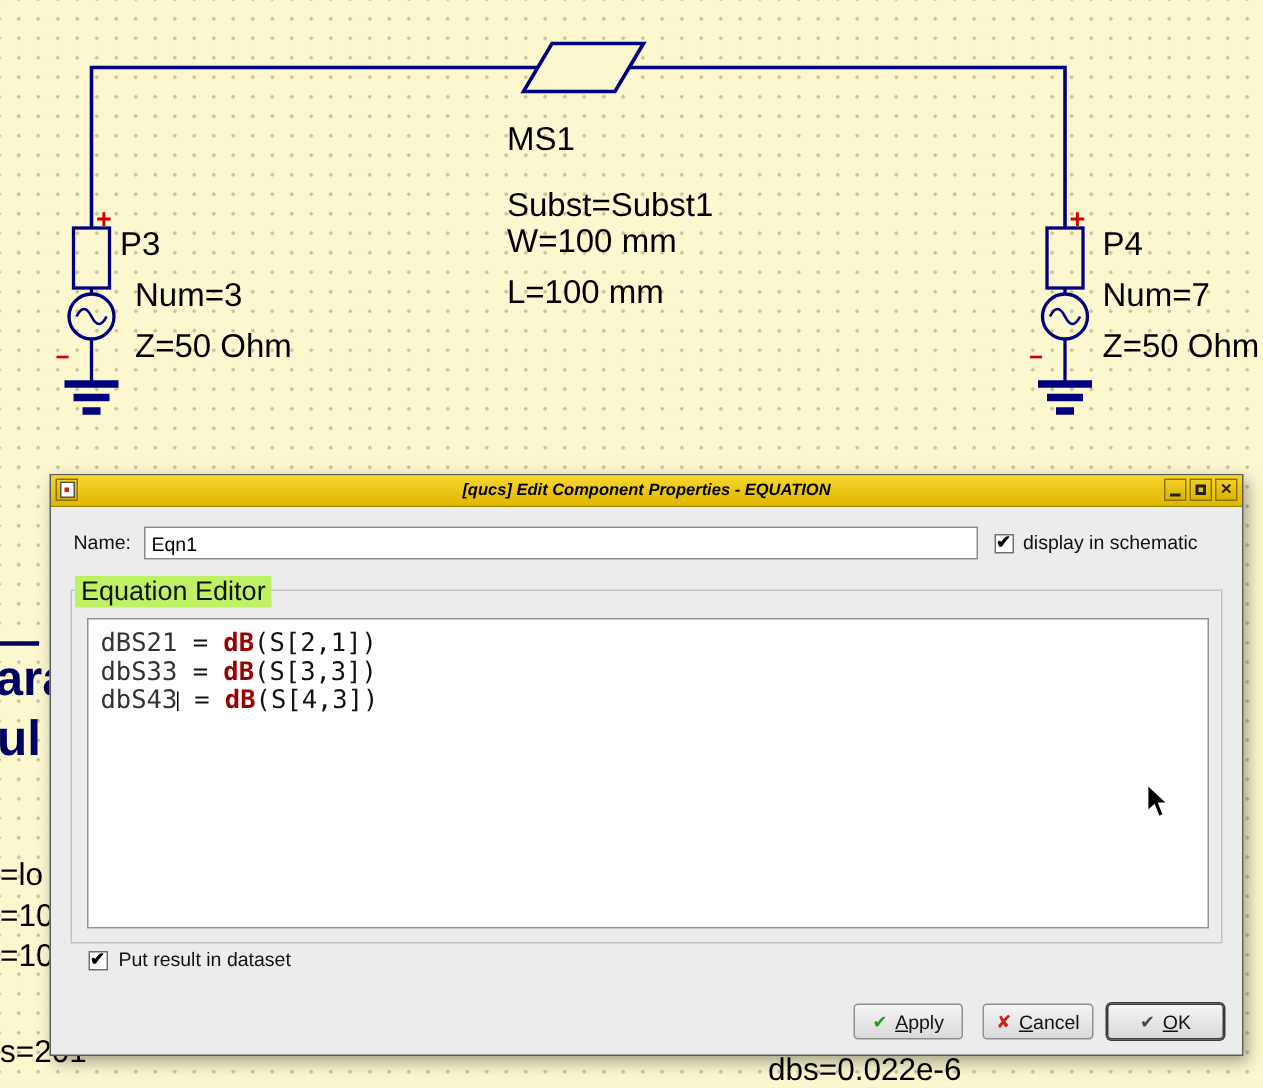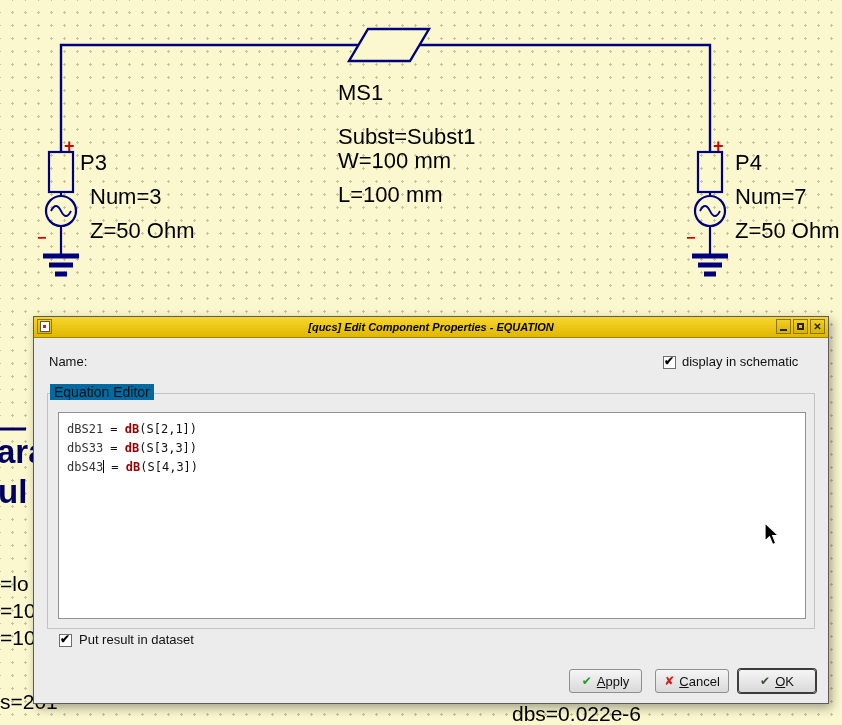--- a/index.html
+++ b/index.html
@@ -33,24 +33,24 @@
   .glyph-close{font-size:10px;font-weight:bold;color:#222;line-height:1;}
 
   .dlg-body{position:absolute; left:0; top:20px; right:0; bottom:0;}
   .dlg-label{position:absolute; white-space:nowrap;}
   .name-input{position:absolute; left:62px; top:14px; width:556px; height:22px; box-sizing:border-box;
     border:1px solid #8a8a8a; background:#fff; font:13px "Liberation Sans",sans-serif; padding:2px 4px; color:#000;}
   .cb{position:absolute; width:13px; height:13px; background:#fff; border:1px solid #6e6e6e; box-sizing:border-box;}
   .cb .mark{position:absolute; left:0; top:-3px; font-size:12px; font-weight:bold; color:#000;}
 
   .groupbox{position:absolute; left:13px; top:56px; width:766px; height:234px; border:1px solid #c2c2c2;}
-  .groupbox .legend{position:absolute; left:2px; top:-10px; background:#0369a1; padding:0 4px; font-size:14px; color:#111; white-space:nowrap;text-align:right;}
+  .groupbox .legend{position:absolute; left:2px; top:-10px; background:#bef264; padding:0 4px; font-size:18px; color:#111; white-space:nowrap;text-align:right;}
   .eqarea{position:absolute; left:10px; top:18px; width:748px; height:207px; box-sizing:border-box;
     background:#fff; border:1px solid #929292; overflow:hidden; cursor:text; padding-top:7px;}
-  .eq-line{font-family:"DejaVu Sans Mono", monospace; font-size:12px; line-height:19px; color:#111; padding-left:8px; white-space:pre;}
+  .eq-line{font-family:"DejaVu Sans Mono", monospace; font-size:17px; line-height:19px; color:#111; padding-left:8px; white-space:pre;}
   .eq-line .id{color:#333;}
   .eq-line .fn{color:#990000; font-weight:bold;}
   .caret{display:inline-block; width:1px; height:13px; background:#000; vertical-align:-2px;}
 
   .btn{position:absolute; top:332px; height:24px; box-sizing:border-box; border:1px solid #8f8f8f; border-radius:3px;
     background:linear-gradient(#f5f5f5,#d9d9d9); display:flex; align-items:center; justify-content:center; gap:5px; cursor:default;}
   .btn .blabel{font-size:13px; color:#111;}
   .btn .bicon{font-size:12px; line-height:1;}
   .green{color:#1e9c1e;} .red{color:#cf2020;} .dark{color:#3d4d3d;}
   .btn.default{border-color:#3c3c3c; box-shadow:0 0 0 1px #3c3c3c;}
@@ -133,20 +133,21 @@
     <span class="tb-btn" style="right:20px;">
         <span class="glyph-max"></span>
       </span>
     <span class="tb-btn" style="right:3px;">
         <span class="glyph-close">✕</span>
       </span>
   </div>
 
   <div class="dlg-body">
     <span class="dlg-label" style="left:15px; top:17px;">Name:</span>
+    <input class="name-input" type="text" value="Eqn1" style="">
 
     <span class="cb" style="left:629px; top:19px;">
       <span class="mark">✔</span>
     </span>
     <span class="dlg-label" style="left:648px; top:17px;">display in schematic</span>
 
     <div class="groupbox">
       <span class="legend">Equation Editor</span>
       <div class="eqarea">
           <div class="eq-line"><span class="id">dBS21</span><span> = </span><span class="fn">dB</span><span>(S[2,1])</span></div>

